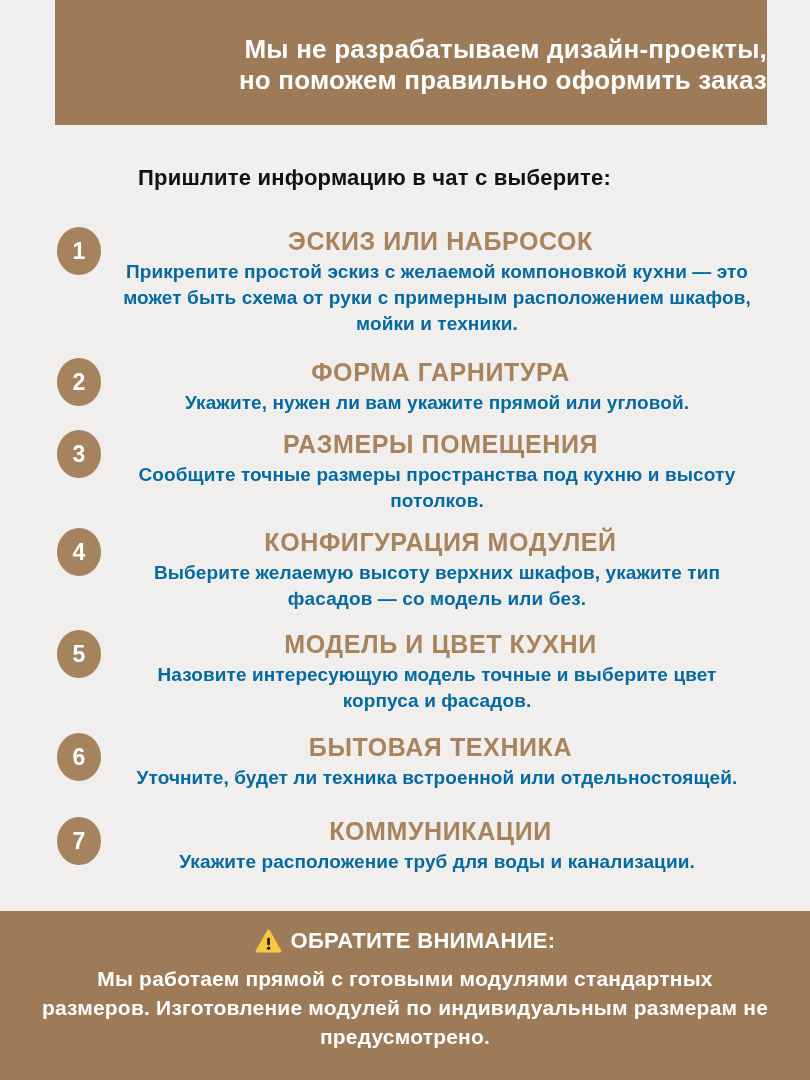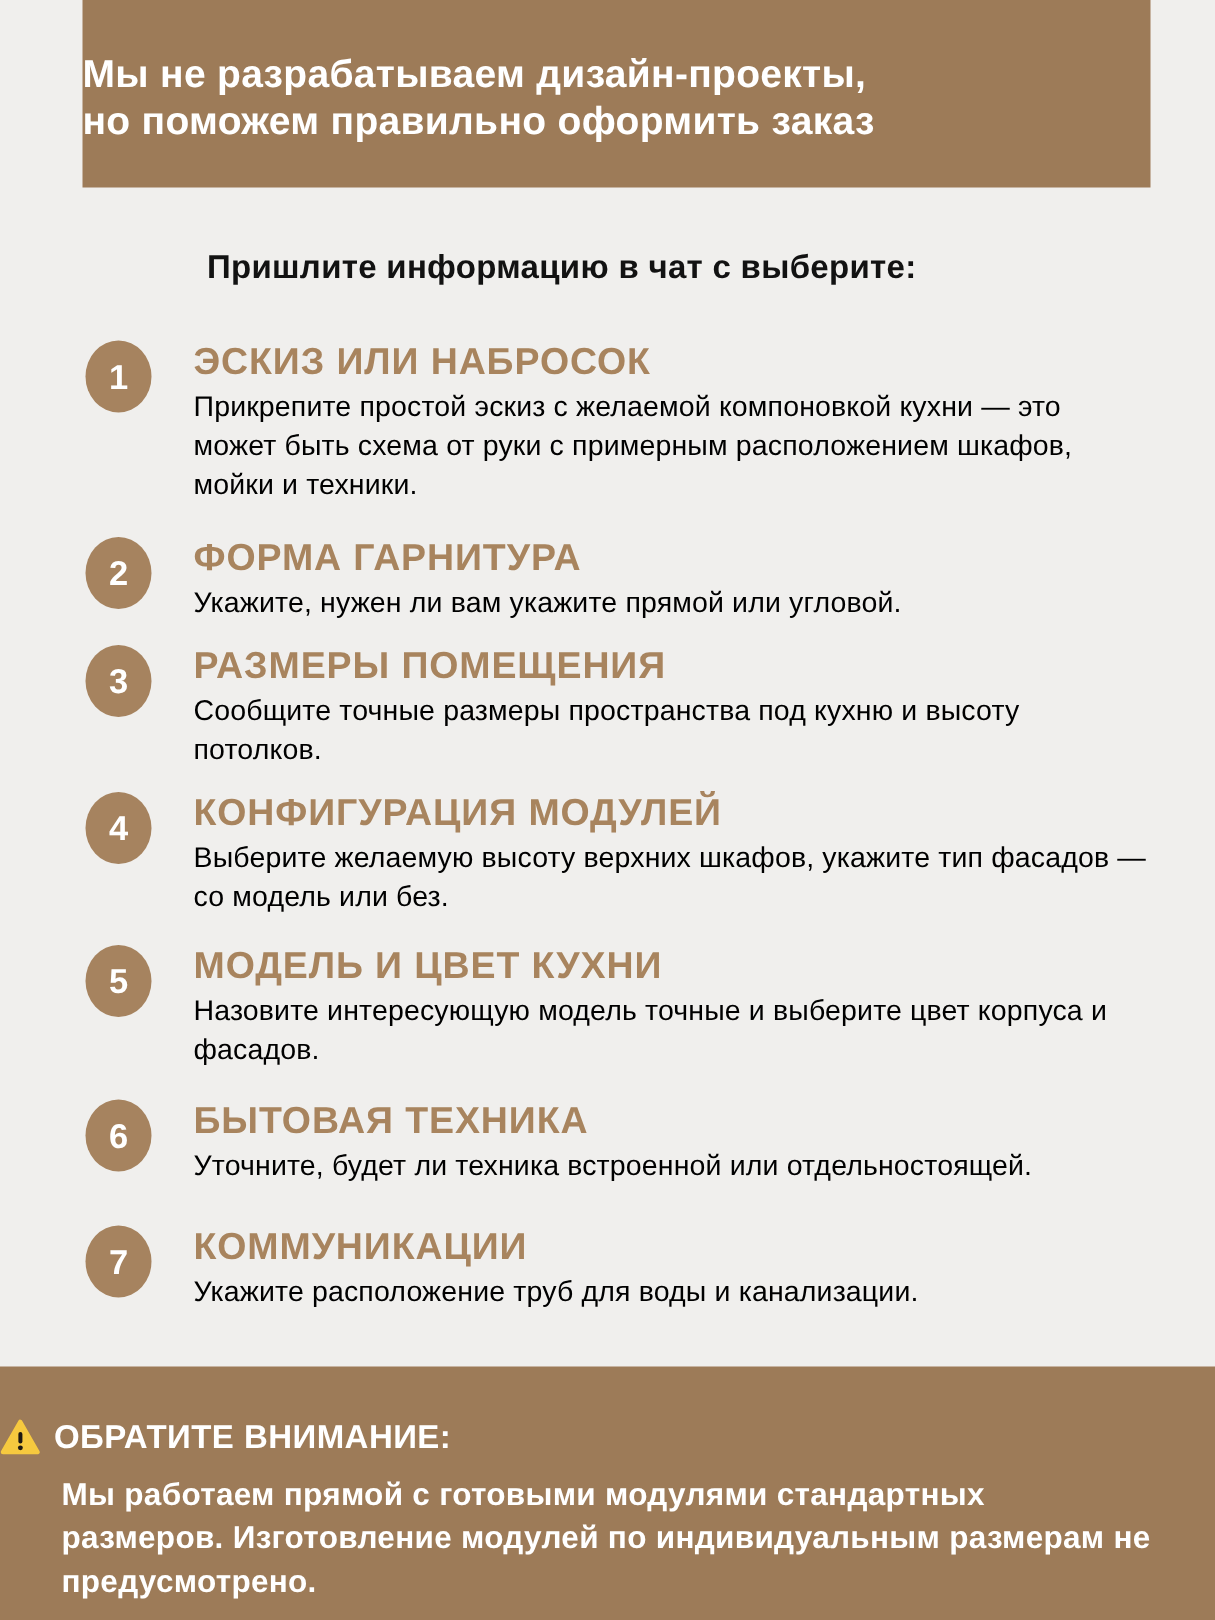--- a/index.html
+++ b/index.html
@@ -14,21 +14,21 @@
 
   
   .header-box {
     position: absolute;
     top: 0; left: 55px;
     width: 712px; height: 125px;
     background: #9d7b58;
     display: flex;
     flex-direction: column;
     justify-content: center;
-    align-items: flex-start;
+    align-items: flex-end;
     padding-top: 4px;
   }
   .header-line {
     color: #ffffff;
     font-size: 26px;
     font-weight: bold;
     line-height: 31px;
     text-align: center;
     letter-spacing: 0.2px;
   }
@@ -66,48 +66,48 @@
     margin-top: 1px;
     background: #a6835f;
     border-radius: 50%;
     color: #ffffff;
     font-size: 23px;
     font-weight: bold;
     display: flex;
     align-items: center;
     justify-content: center;
   }
-  .step-content { margin-left: 28px; width: 645px; }
+  .step-content { margin-left: 17px; width: 645px; text-align: center; }
   .step-title {
     color: #a8845e;
     font-size: 25px;
     font-weight: bold;
     letter-spacing: 0.6px;
     line-height: 30px;
     text-transform: uppercase;
   }
   .step-desc {
     margin-top: 3px;
     font-size: 19px;
-    font-weight: normal;
-    color: #000000;
+    font-weight: bold;
+    color: #0369a1;
     line-height: 26px;
     letter-spacing: 0.1px;
     max-width: 638px;
   }
 
   
   .notice {
     position: absolute;
     top: 911px; left: 0;
     width: 810px; height: 169px;
     background: #9d7b58;
     color: #ffffff;
-    text-align: left;
-    padding-top: 34px;
+    text-align: center;
+    padding-top: 17px;
   }
   .notice-title-row {
     display: inline-flex;
     align-items: center;
     gap: 9px;
     font-size: 22px;
     font-weight: bold;
     letter-spacing: 0.3px;
   }
   .warning-icon { width: 27px; height: 25px; display: inline-block; }

